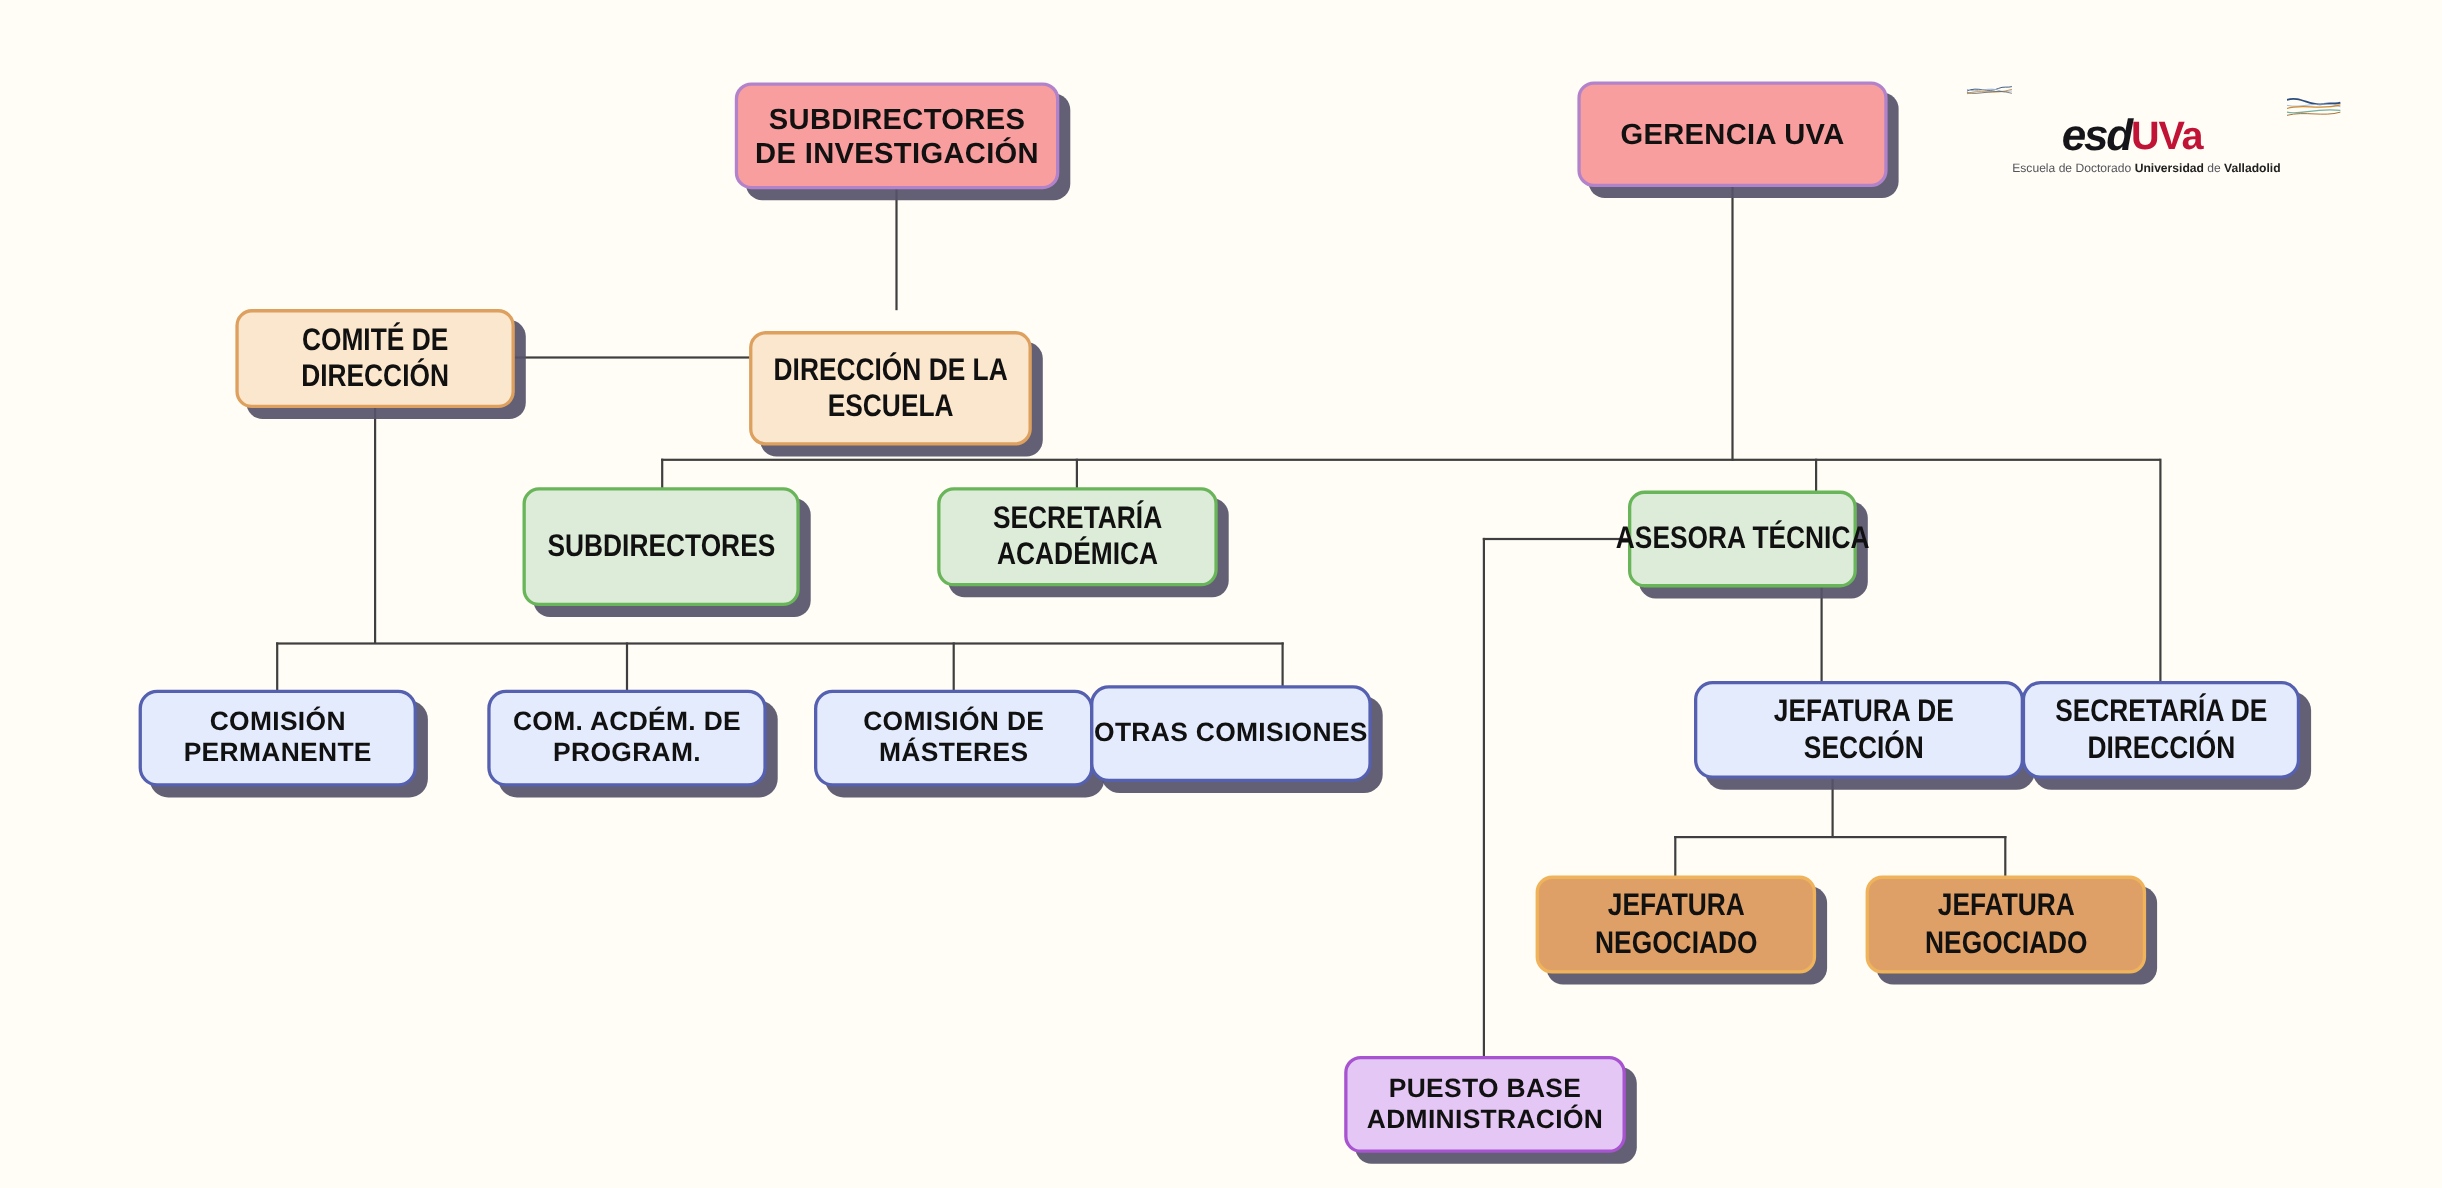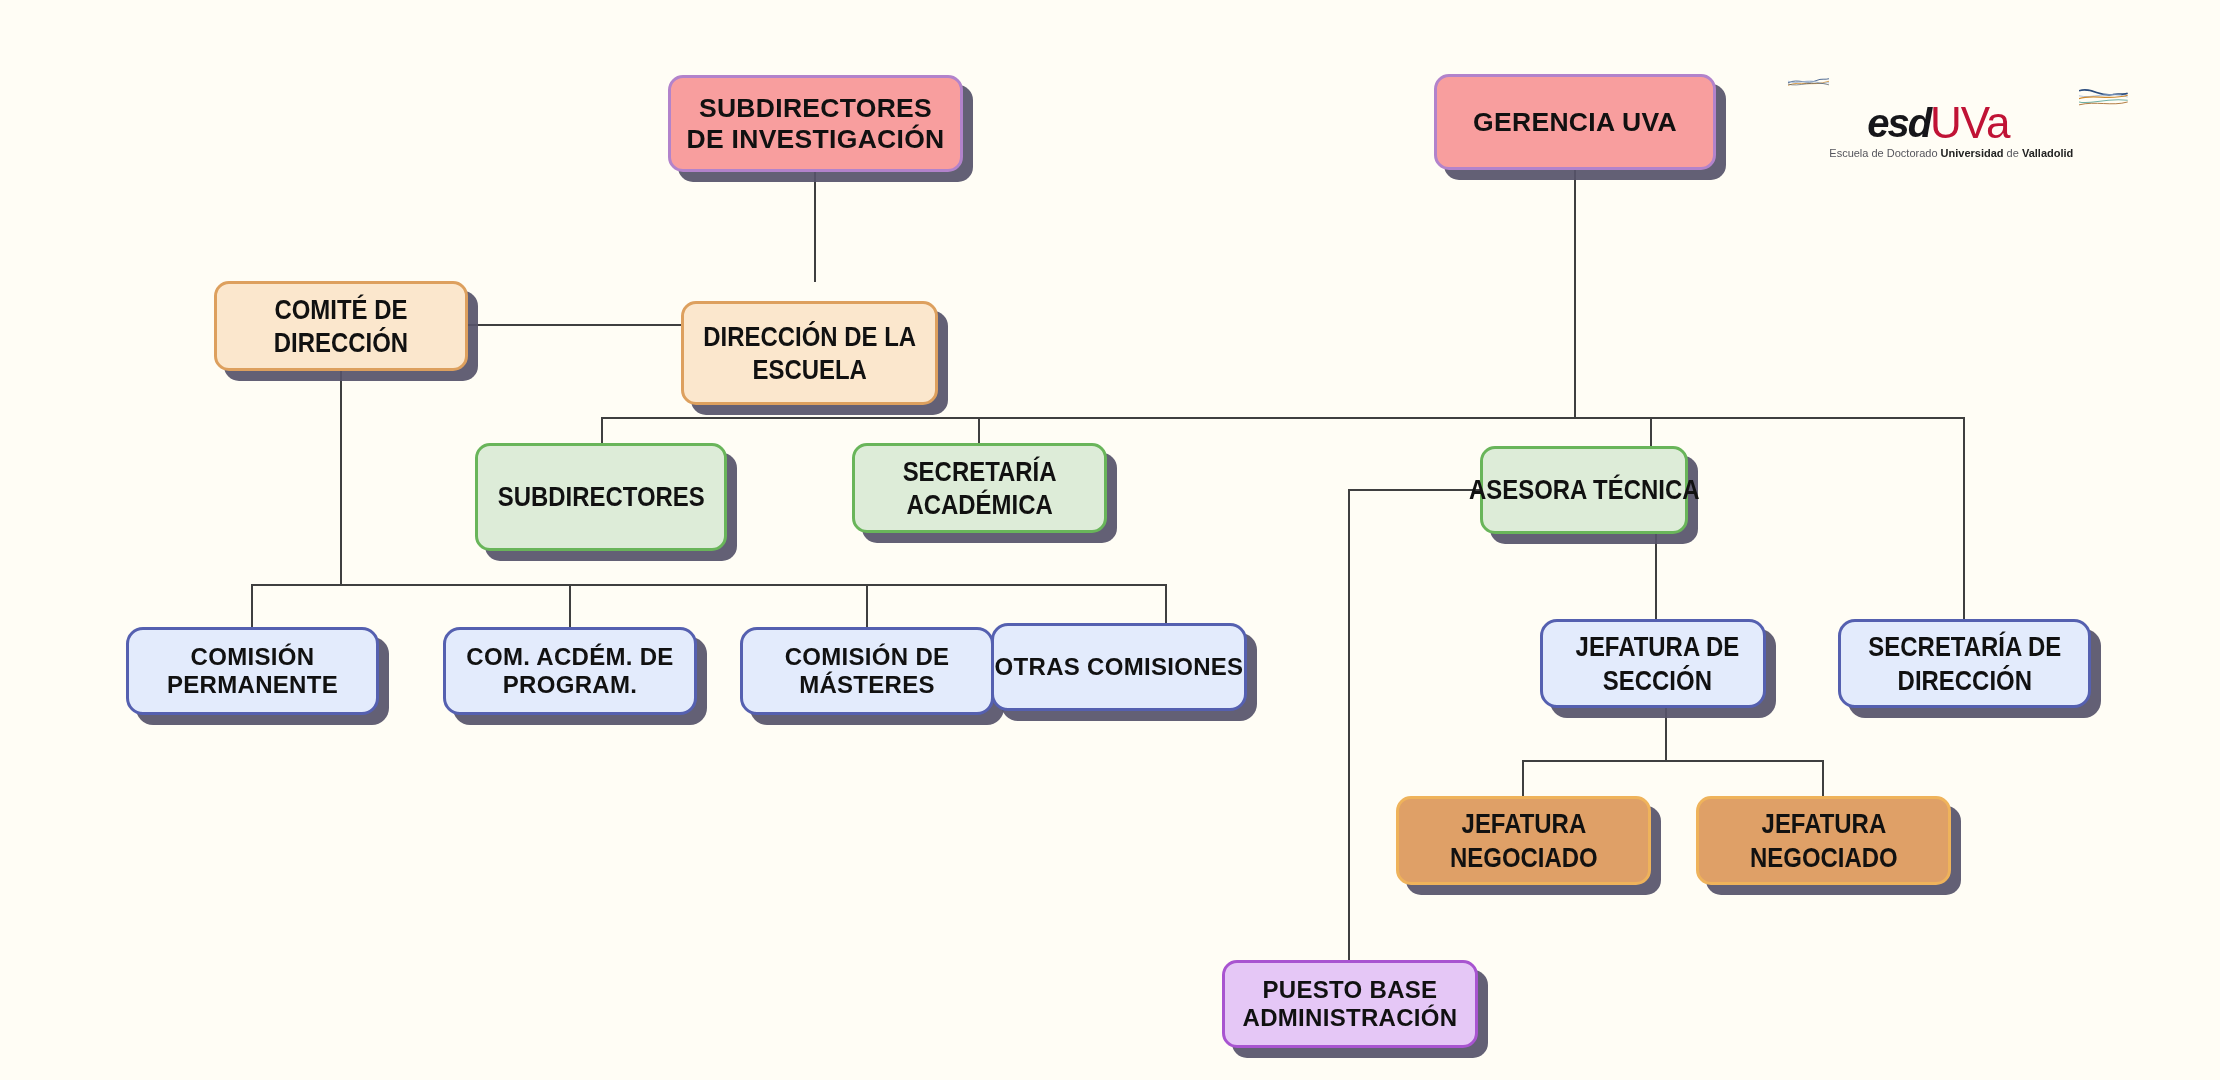--- a/index.html
+++ b/index.html
@@ -43,21 +43,21 @@
     letter-spacing:0.5px;
   }
   
   #logo{position:absolute;left:1788px;top:64px;width:340px;height:84px;display:flex;align-items:flex-start;}
   #logo .logo-main{display:flex;flex-direction:column;align-items:center;}
   #logo .wordrow{display:flex;align-items:center;height:46px;margin-top:36px;}
   #logo .esd{
     font-weight:700;font-style:italic;font-size:40px;color:#16161a;letter-spacing:-2px;
     margin-left:-26px;line-height:1;
   }
-  #logo .uva{font-weight:400;font-size:44px;color:#c01335;letter-spacing:-1px;line-height:1;}
+  #logo .uva{font-weight:700;font-size:36px;color:#c01335;letter-spacing:-1px;line-height:1;}
   #logo .subtitle{font-size:11px;color:#55555c;white-space:nowrap;margin-top:1px;}
   #logo .subtitle b{color:#222;}
   #logo svg{display:block;}
   #logo .rwaves{margin-left:6px;margin-top:6px;}
 </style>
 </head>
 <body>
 
 <div id="canvas">
 
@@ -140,21 +140,21 @@
         <div class="lines">
           <span class="lbl">COMISIÓN DE</span>
           <span class="lbl">MÁSTERES</span>
         </div>
       </div>
       <div class="node blue fnormal" style="left: 991px; top: 623px; width: 256px; height: 88px; text-align: center;">
         <div class="lines">
           <span class="lbl">OTRAS COMISIONES</span>
         </div>
       </div>
-      <div class="node blue fcond" style="left: 1540px; top: 619px; width: 226px; height: 89px; padding-left: 16px;">
+      <div class="node blue fcond" style="left: 1540px; top: 619px; width: 300px; height: 89px; padding-left: 16px;">
         <div class="lines">
           <span class="lbl">JEFATURA DE</span>
           <span class="lbl">SECCIÓN</span>
         </div>
       </div>
       <div class="node blue fcond" style="left: 1838px; top: 619px; width: 253px; height: 89px;">
         <div class="lines">
           <span class="lbl">SECRETARÍA DE</span>
           <span class="lbl">DIRECCIÓN</span>
         </div>

